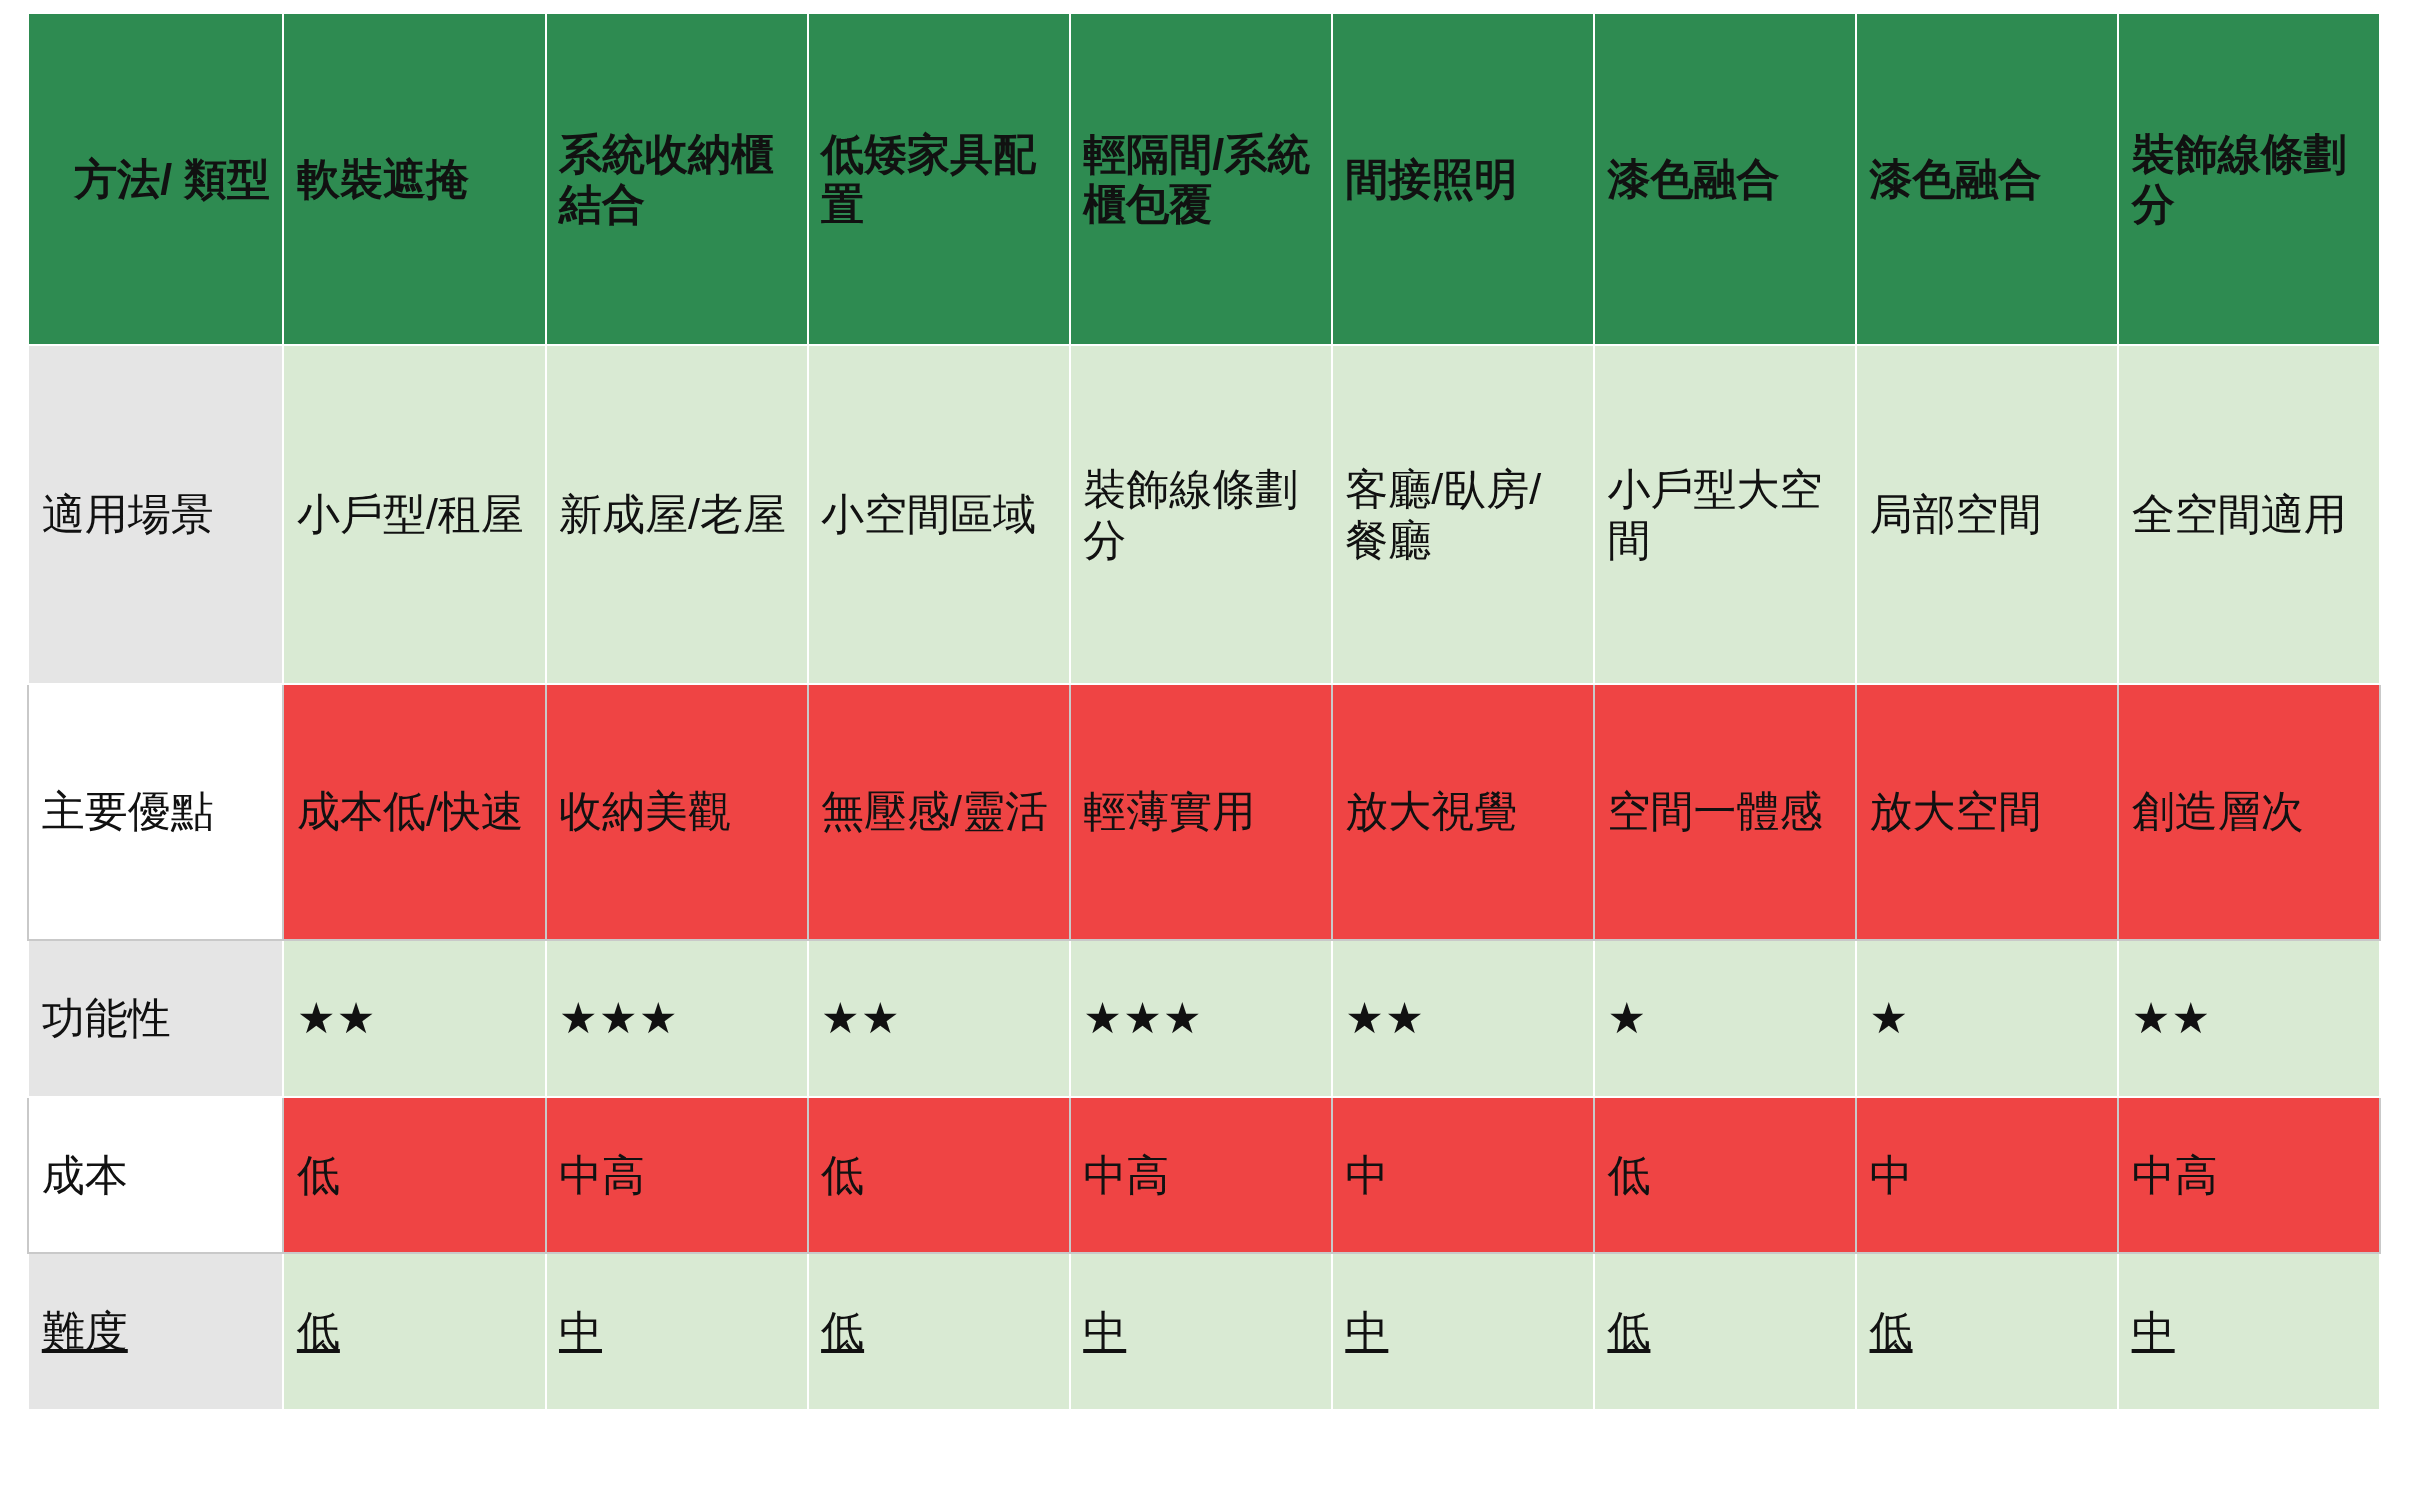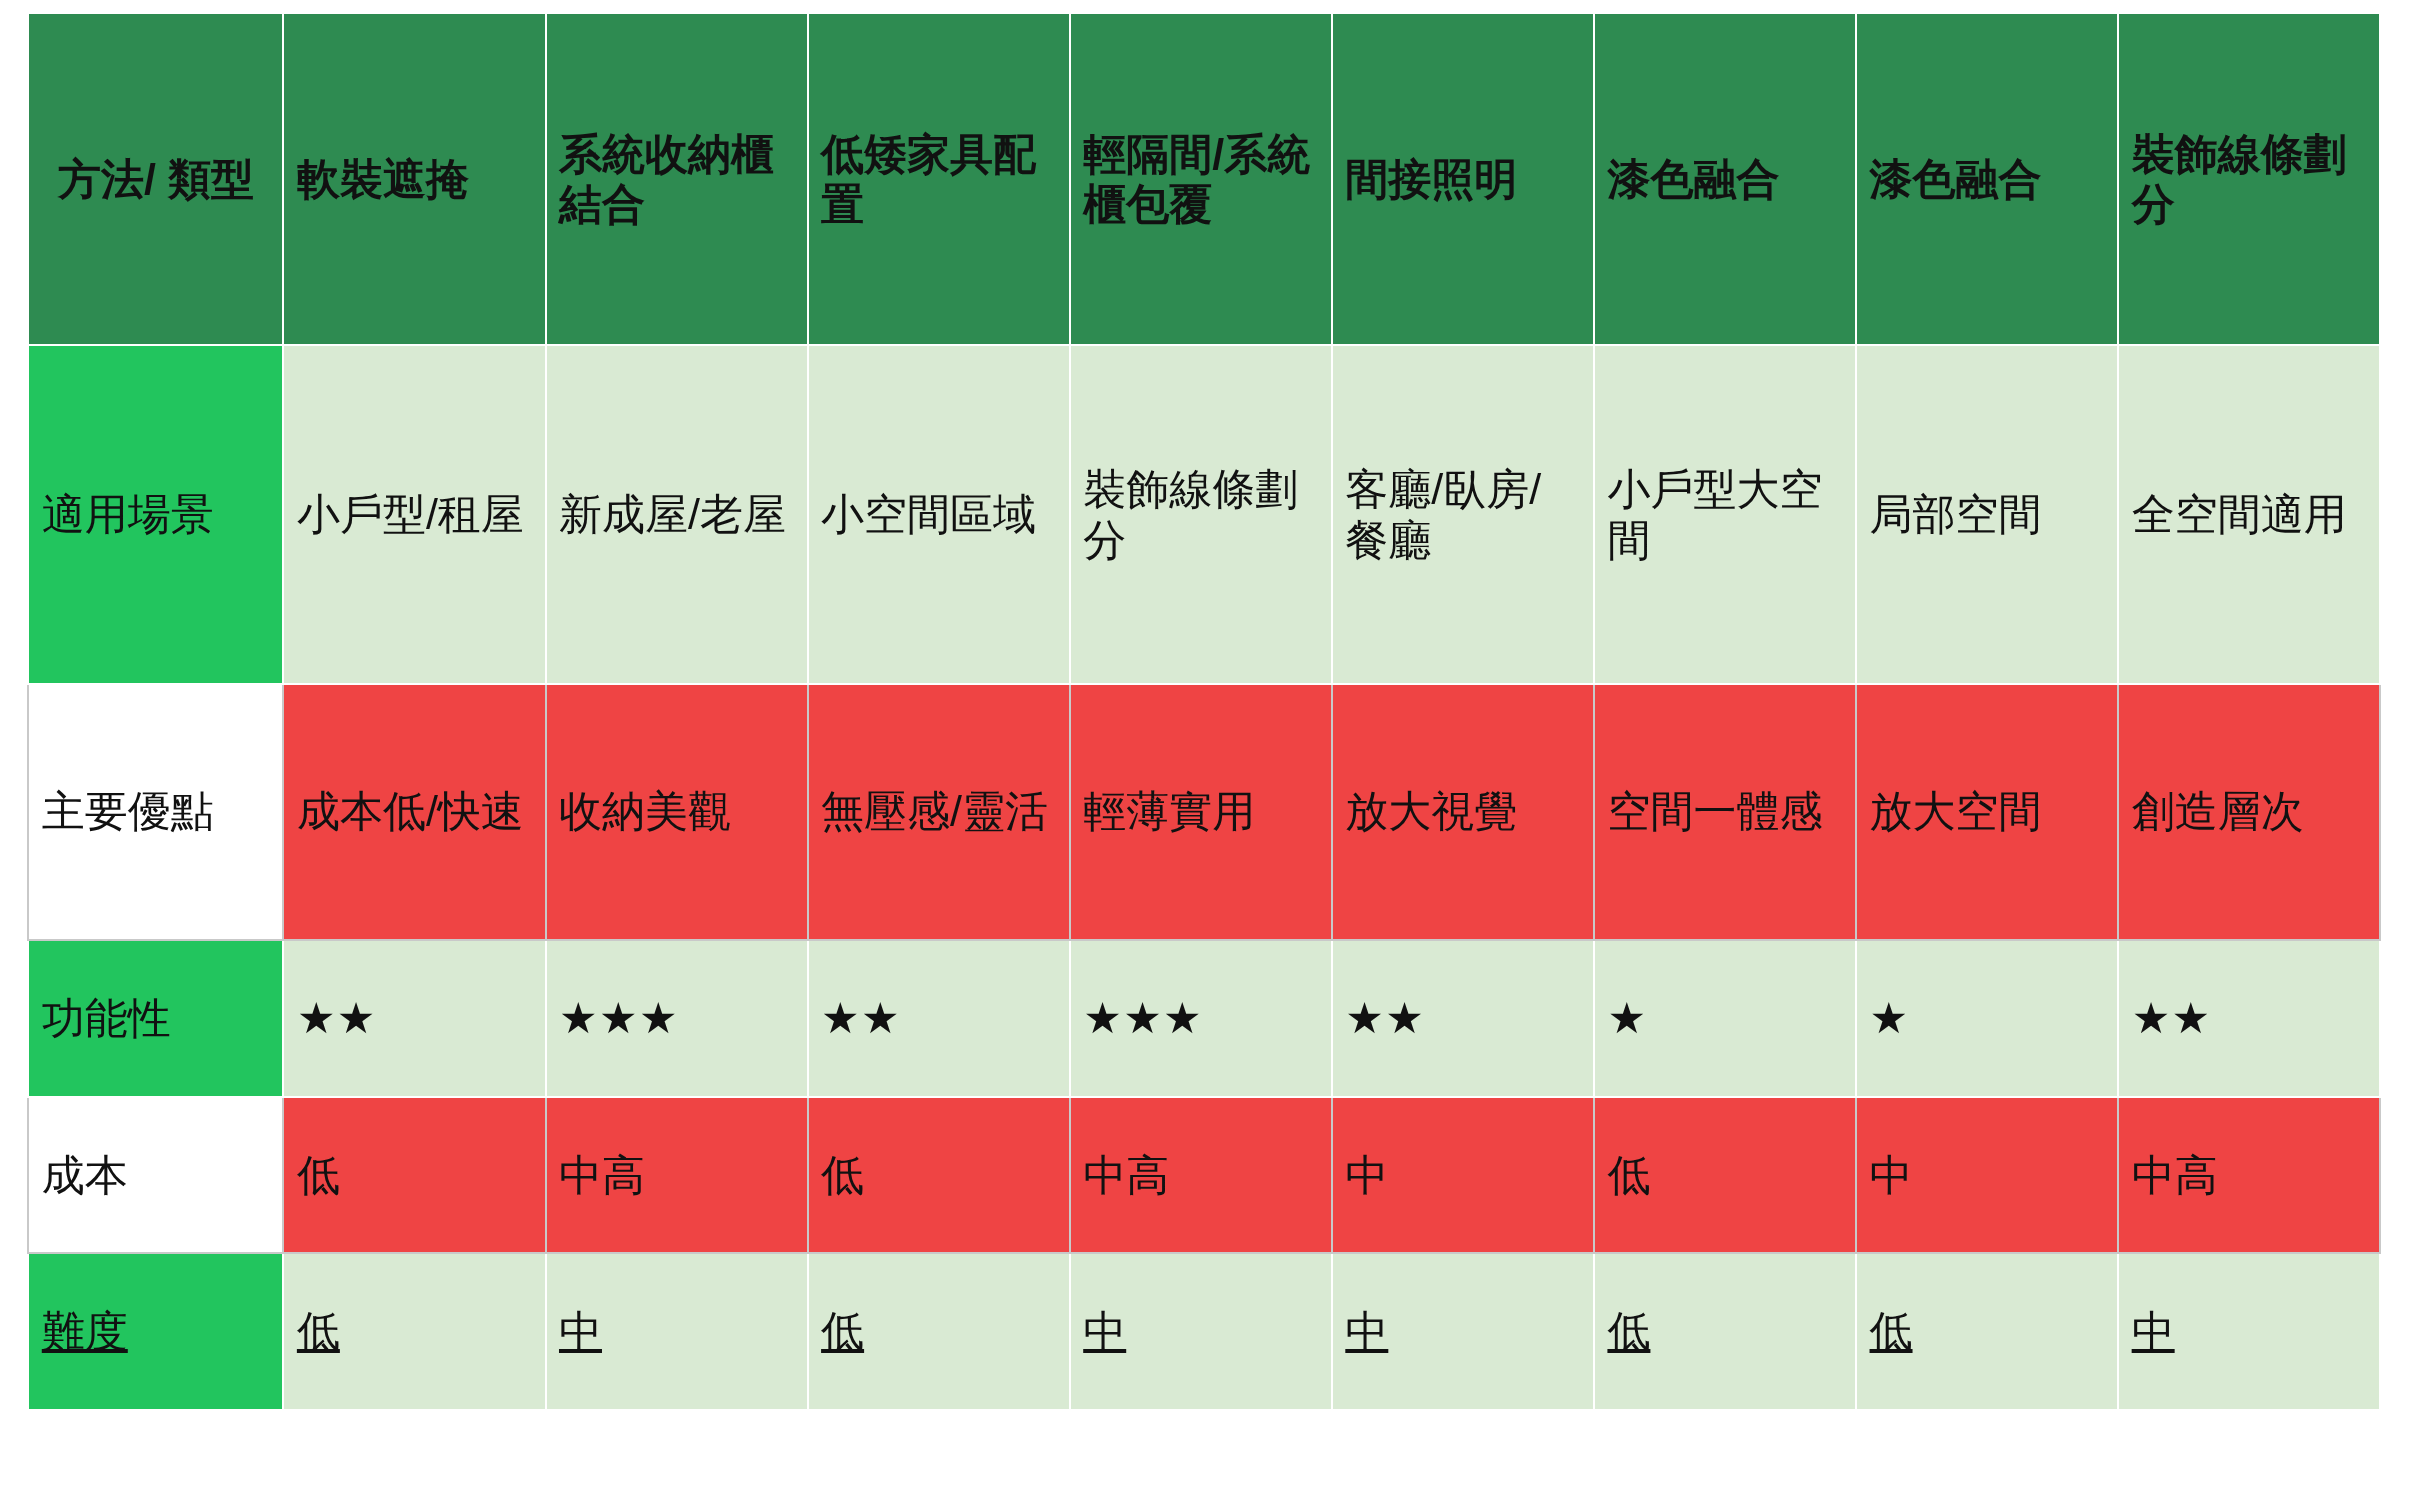--- a/index.html
+++ b/index.html
@@ -44,39 +44,39 @@
   thead th {
     background: #2e8b51;
     color: #ffffff;
     text-align: center;
     height: 316px;
     font-size: 43px;
     line-height: 1.2;
     border: 2.1px solid #ffffff;
   }
   thead th.first {
-    text-align: center;
+    text-align: right;
   }
 
   tbody tr.shade td {
     background: #d9ead3;
     border: 2.1px solid #ffffff;
   }
   tbody tr.plain td {
     background: #ef4444;
     border: 2.1px solid #c9c9c9;
   }
   tbody tr.plain td.rowhead {
     background: #ffffff;
   }
   tbody td.rowhead {
     font-size: 43px;
   }
   tbody tr.shade td.rowhead {
-    background: #22c55e;
+    background: #e5e5e5;
   }
 
   tr.r-scene td { height: 323px; }
   tr.r-merit td { height: 240px; }
   tr.r-func  td { height: 141px; }
   tr.r-cost  td { height: 141px; }
   tr.r-diff  td { height: 141px; text-decoration: underline; }
 
   td.stars {
     font-size: 45px;

